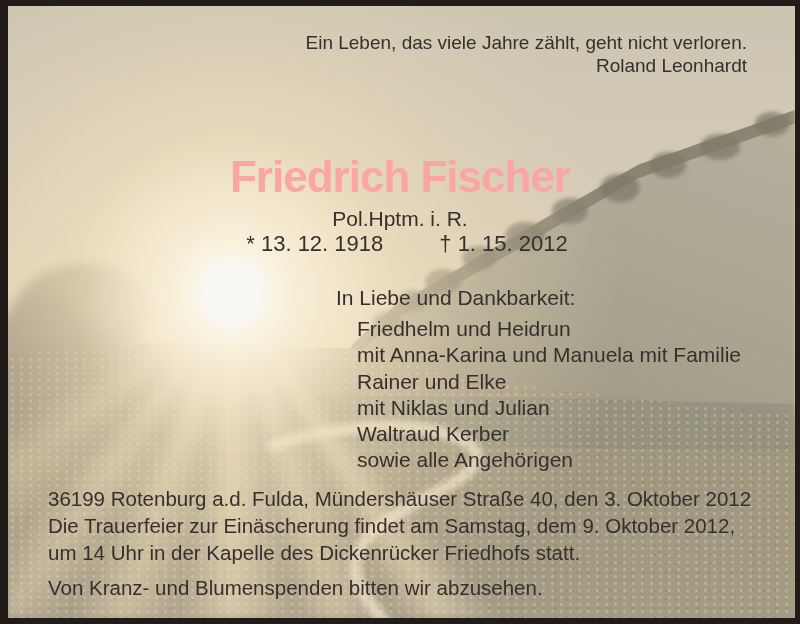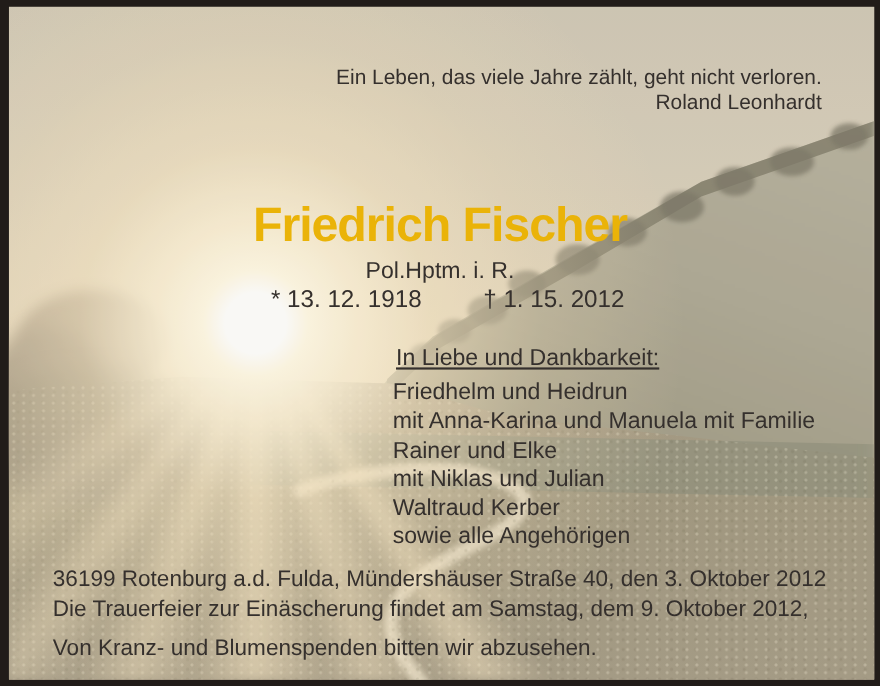--- a/index.html
+++ b/index.html
@@ -35,29 +35,29 @@
       rgba(250,232,196,.55) 180deg,rgba(250,232,196,0) 190deg,
       rgba(250,232,196,.4) 199deg,rgba(250,232,196,0) 207deg,
       rgba(250,232,196,.35) 215deg,rgba(250,232,196,0) 222deg,
       rgba(250,232,196,.25) 231deg,rgba(250,232,196,0) 240deg);
     filter:blur(5px);}
   .sun-glow{background:radial-gradient(circle at 28.5% 47%,
       #ffffff 0 28px,#fff8e3 48px,rgba(252,240,212,.92) 90px,
       rgba(248,230,193,.6) 160px,rgba(244,224,184,.28) 260px,rgba(244,224,184,0) 390px);}
   .haze{background:rgba(216,205,186,.15);}
   
-  .txt{position:absolute;white-space:nowrap;margin-top:28px;}
+  .txt{position:absolute;white-space:nowrap;}
   .quote{right:53px;top:31px;text-align:right;font-size:19px;line-height:23px;}
   .intro{left:50px;top:87px;font-size:21px;line-height:28px;}
   .name{left:0;right:0;top:152px;text-align:center;font-size:44px;font-weight:bold;
-        letter-spacing:-1px;color:#eab308;}
+        letter-spacing:-1px;color:#fca5a5;}
   .subtitle{left:0;right:0;top:207px;text-align:center;font-size:21px;}
   .dates{left:0;right:0;top:231px;display:flex;justify-content:center;gap:56px;
          font-size:22px;transform:translateX(7px);}
-  .dedication{left:360px;top:286px;font-size:21px;text-decoration:underline;}
+  .dedication{left:336px;top:286px;font-size:21px;}
   .mourners{left:357px;top:316px;font-size:21px;line-height:26.3px;}
   .footer{left:48px;top:485px;font-size:20.5px;line-height:27px;}
   .footer p{margin:0;}
   .footer .gap{margin-top:8px;}
 </style>
 </head>
 <body>
 
 <div class="stage">
 
@@ -111,16 +111,17 @@
     <div>mit Anna-Karina und Manuela mit Familie</div>
     <div>Rainer und Elke</div>
     <div>mit Niklas und Julian</div>
     <div>Waltraud Kerber</div>
     <div>sowie alle Angehörigen</div>
   </div>
 
   <div class="txt footer">
     <p>36199 Rotenburg a.d. Fulda, Mündershäuser Straße 40, den 3. Oktober 2012</p>
     <p>Die Trauerfeier zur Einäscherung findet am Samstag, dem 9. Oktober 2012,</p>
+    <p>um 14 Uhr in der Kapelle des Dickenrücker Friedhofs statt.</p>
     <p class="gap">Von Kranz- und Blumenspenden bitten wir abzusehen.</p>
   </div>
 
 </div>
 
 </body></html>

